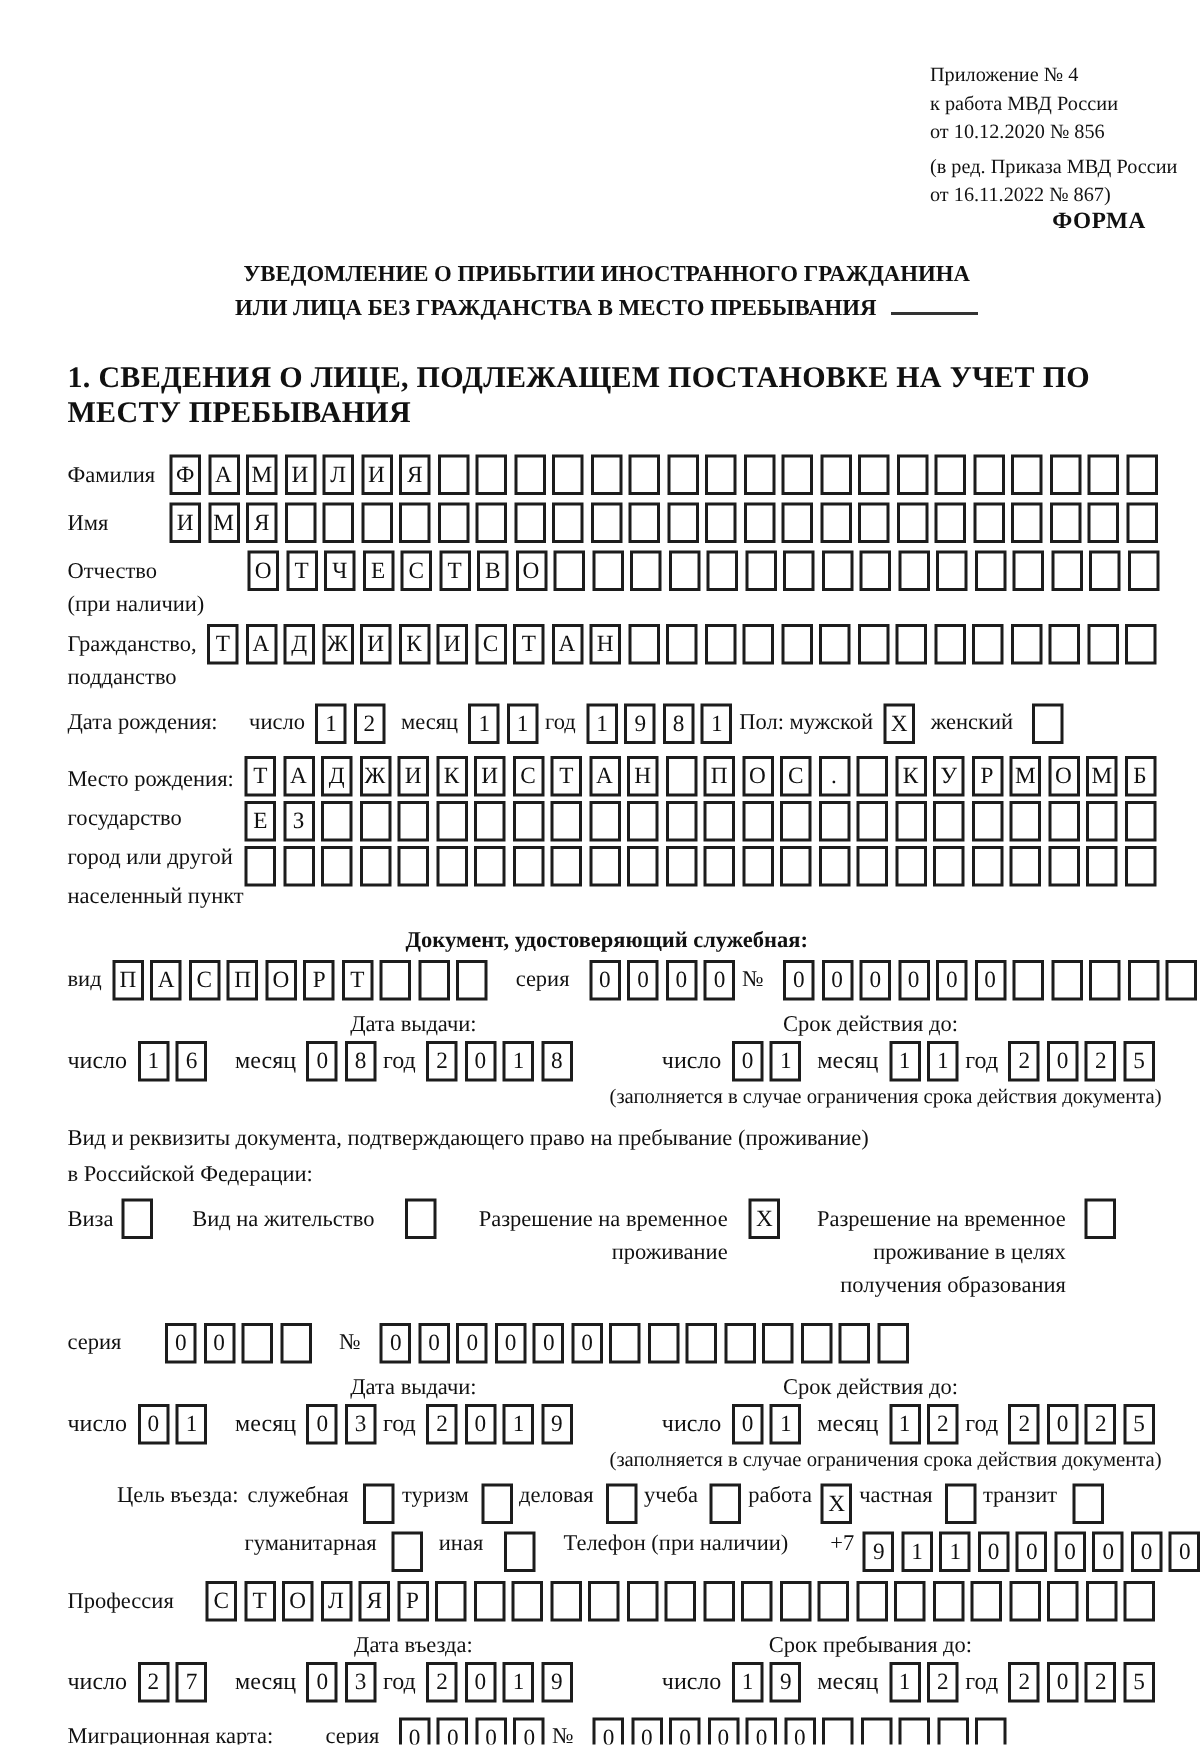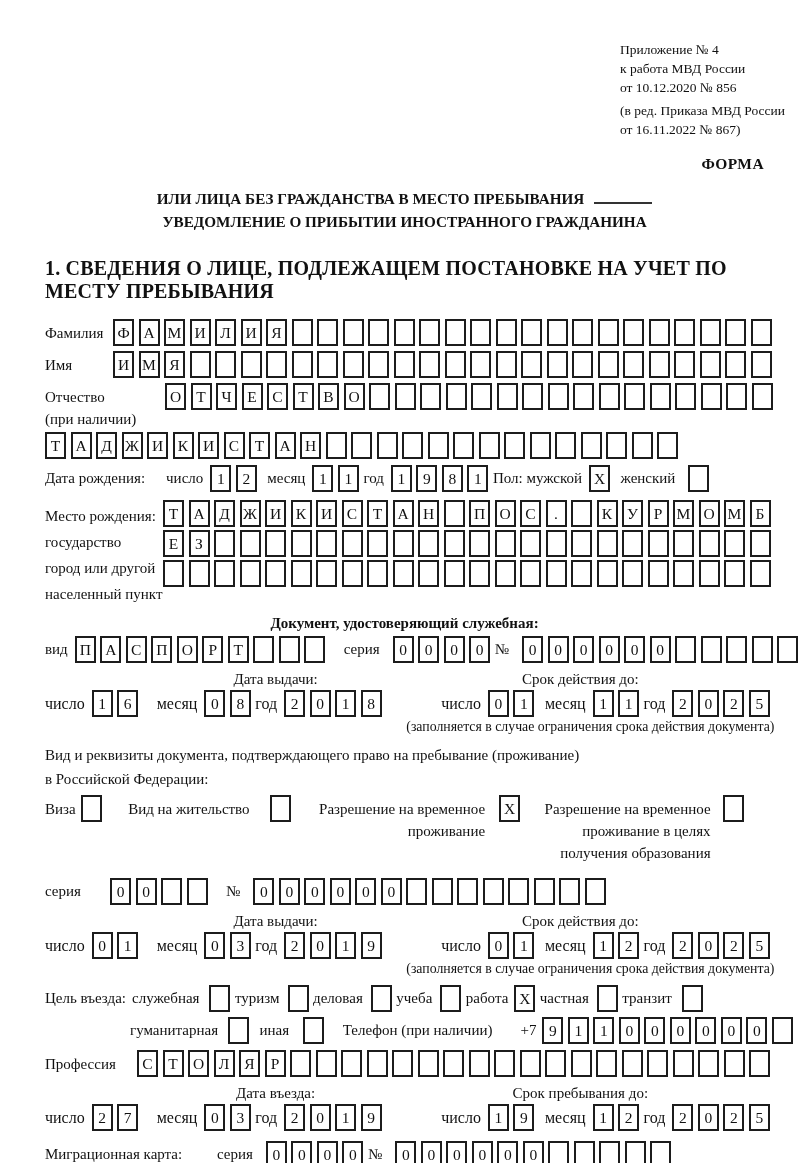--- a/index.html
+++ b/index.html
@@ -6,21 +6,21 @@
   html, body { margin: 0; padding: 0; }
   body {
     width: 800px; height: 1163px; background: #ffffff; overflow: hidden;
     font-family: "Liberation Serif", "DejaVu Serif", serif; color: #111;
   }
   .page { width: 800px; height: 867px; padding: 40px 36px 0 45px; position: relative; }
 
   
   .hdr { margin-left: 575px; font-size: 13.5px; line-height: 19px; white-space: nowrap; }
   .hdr .part2 { margin-top: 4px; }
-  .forma { text-align: right; font-weight: bold; font-size: 15.5px; margin-top: 16px; letter-spacing: .4px; }
+  .forma { text-align: right; font-weight: bold; font-size: 15.5px; letter-spacing: .4px; }
 
   
   .title { text-align: center; font-weight: bold; font-size: 15.2px; line-height: 23px; margin-top: 14px; }
   .blank-line { display: inline-block; width: 58px; border-bottom: 2px solid #333; height: 13px; margin-left: 10px; }
   .sect { font-weight: bold; font-size: 20px; margin-top: 24px; letter-spacing: .2px; }
 
   
   .frow { display: flex; align-items: flex-start; margin-top: 5px; font-size: 15px; }
   .lblcol { flex: 0 0 auto; line-height: 22px; padding-top: 3px; }
   .cells { display: flex; flex-wrap: nowrap; }
@@ -44,41 +44,41 @@
   .gap6 { width: 6px; flex: 0 0 auto; }
   .note-right { text-align: right; font-size: 13.8px; margin-top: 2px; }
 
   .center-head { text-align: center; font-weight: bold; font-size: 15px; margin-top: 8px; }
   .para { font-size: 15px; line-height: 24px; margin-top: 8px; }
 
   .opt { display: flex; align-items: flex-start; }
   .opt .txt { text-align: right; line-height: 22px; padding-top: 3px; }
   .opt .cells { margin-left: 8px; }
 
-  .purp { display: flex; align-items: center; }
+  .purp { display: flex; align-items: flex-start; margin-left: 33px; }
   .purp .inline-lbl { padding-top: 0; }
 </style>
 </head>
 <body>
 
 <div class="page">
 
   <div class="hdr">
     <div>Приложение № 4</div>
     <div>к работа МВД России</div>
     <div>от 10.12.2020 № 856</div>
     <div class="part2">(в ред. Приказа МВД России</div>
     <div>от 16.11.2022 № 867)</div>
   </div>
 
   <div class="forma">ФОРМА</div>
 
   <div class="title">
+    <div>УВЕДОМЛЕНИЕ О ПРИБЫТИИ ИНОСТРАННОГО ГРАЖДАНИНА</div>
     <div><span>ИЛИ ЛИЦА БЕЗ ГРАЖДАНСТВА В МЕСТО ПРЕБЫВАНИЯ</span><span class="blank-line"></span></div>
-    <div>УВЕДОМЛЕНИЕ О ПРИБЫТИИ ИНОСТРАННОГО ГРАЖДАНИНА</div>
   </div>
 
   <div class="sect">1. СВЕДЕНИЯ О ЛИЦЕ, ПОДЛЕЖАЩЕМ ПОСТАНОВКЕ НА УЧЕТ ПО МЕСТУ ПРЕБЫВАНИЯ</div>
 
   <div class="frow" style="margin-top:16px">
     <div class="lblcol" style="width:68px">Фамилия</div>
     <div class="cells">
         <div class="c">Ф</div>
         <div class="c">А</div>
         <div class="c">М</div>
@@ -167,20 +167,24 @@
         <div class="c"></div>
         <div class="c"></div>
         <div class="c"></div>
         <div class="c"></div>
         <div class="c"></div>
         <div class="c"></div>
       </div>
   </div>
 
   <div class="frow" style="margin-top:2px">
+    <div class="lblcol" style="width:93px">
+      <div>Гражданство,</div>
+      <div>подданство</div>
+    </div>
     <div class="cells">
         <div class="c">Т</div>
         <div class="c">А</div>
         <div class="c">Д</div>
         <div class="c">Ж</div>
         <div class="c">И</div>
         <div class="c">К</div>
         <div class="c">И</div>
         <div class="c">С</div>
         <div class="c">Т</div>

